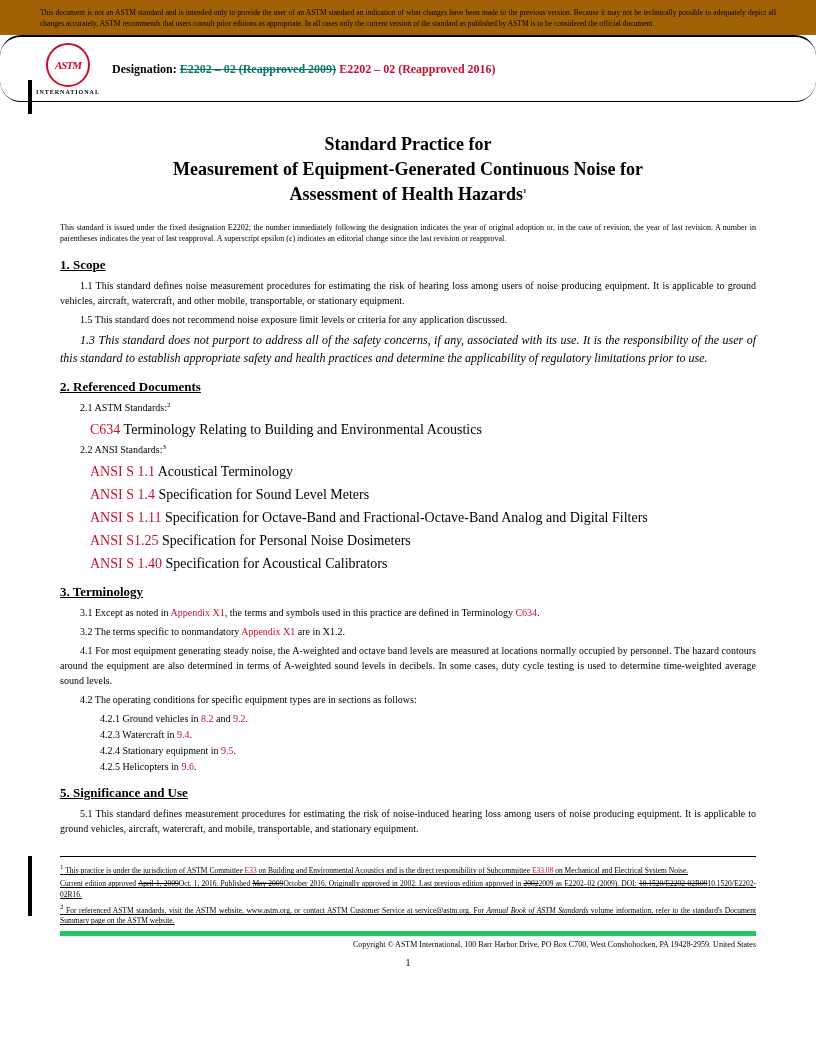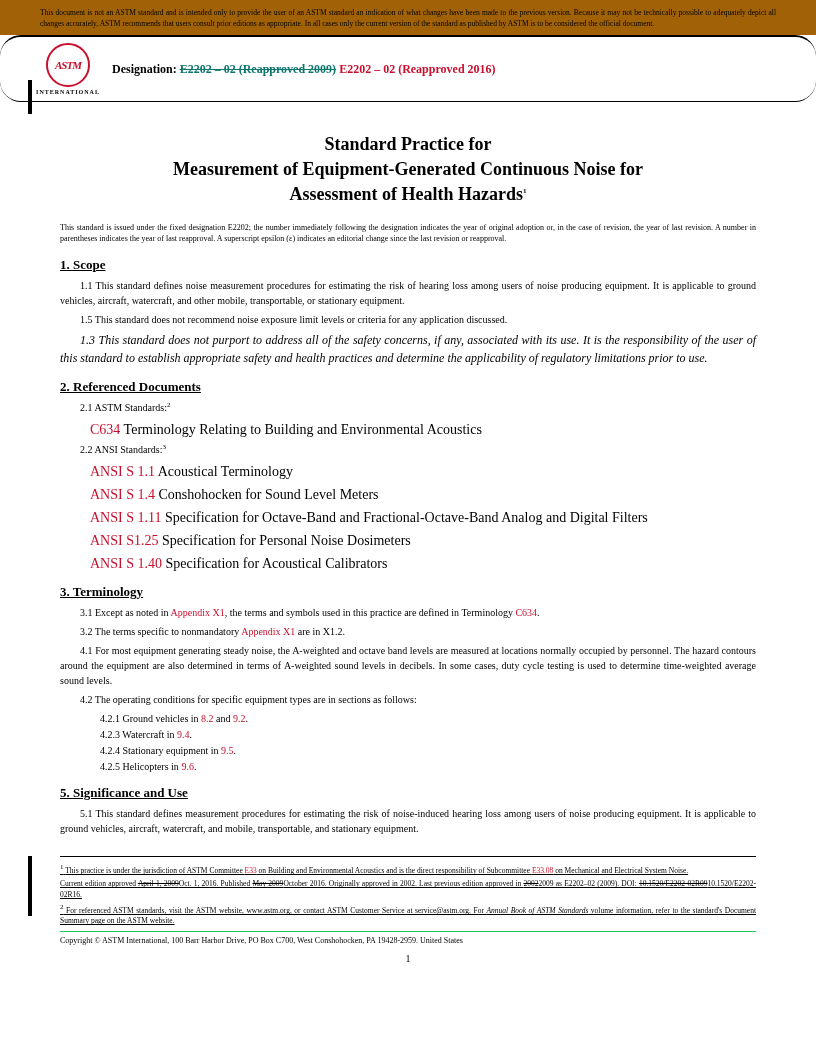--- a/index.html
+++ b/index.html
@@ -150,23 +150,23 @@
       line-height: 1.4;
       color: #000;
       text-decoration: underline;
     }
     .footnote-area p {
       margin-bottom: 3px;
       text-align: justify;
     }
     .footer-copyright {
       font-size: 8px;
-      text-align: left;
+      text-align: right;
       padding: 4px 0;
-      border-top: 1px solid #22c55e;
+      border-top: 5px solid #22c55e;
       margin: 4px 60px 0 60px;
     }
     .page-num {
       text-align: center;
       font-size: 10px;
       margin-top: 4px;
     }
     sup { font-size: 7px; }
     .strikethrough { text-decoration: line-through; }
   </style>
@@ -224,21 +224,21 @@
     <div class="ref-item">
       <span class="red-link">C634</span><span> Terminology Relating to Building and Environmental Acoustics</span>
     </div>
     <p class="para para-indent">
       <span>2.2  ANSI Standards:</span><sup>3</sup>
     </p>
     <div class="ref-item">
       <span class="red-link">ANSI S 1.1</span><span> Acoustical Terminology</span>
     </div>
     <div class="ref-item">
-      <span class="red-link">ANSI S 1.4</span><span> Conshohocken for Sound Level Meters</span>
+      <span class="red-link">ANSI S 1.4</span><span> Specification for Sound Level Meters</span>
     </div>
     <div class="ref-item">
       <span class="red-link">ANSI S 1.11</span><span> Specification for Octave-Band and Fractional-Octave-Band Analog and Digital Filters</span>
     </div>
     <div class="ref-item">
       <span class="red-link">ANSI S1.25</span><span> Specification for Personal Noise Dosimeters</span>
     </div>
     <div class="ref-item">
       <span class="red-link">ANSI S 1.40</span><span> Specification for Acoustical Calibrators</span>
     </div>

